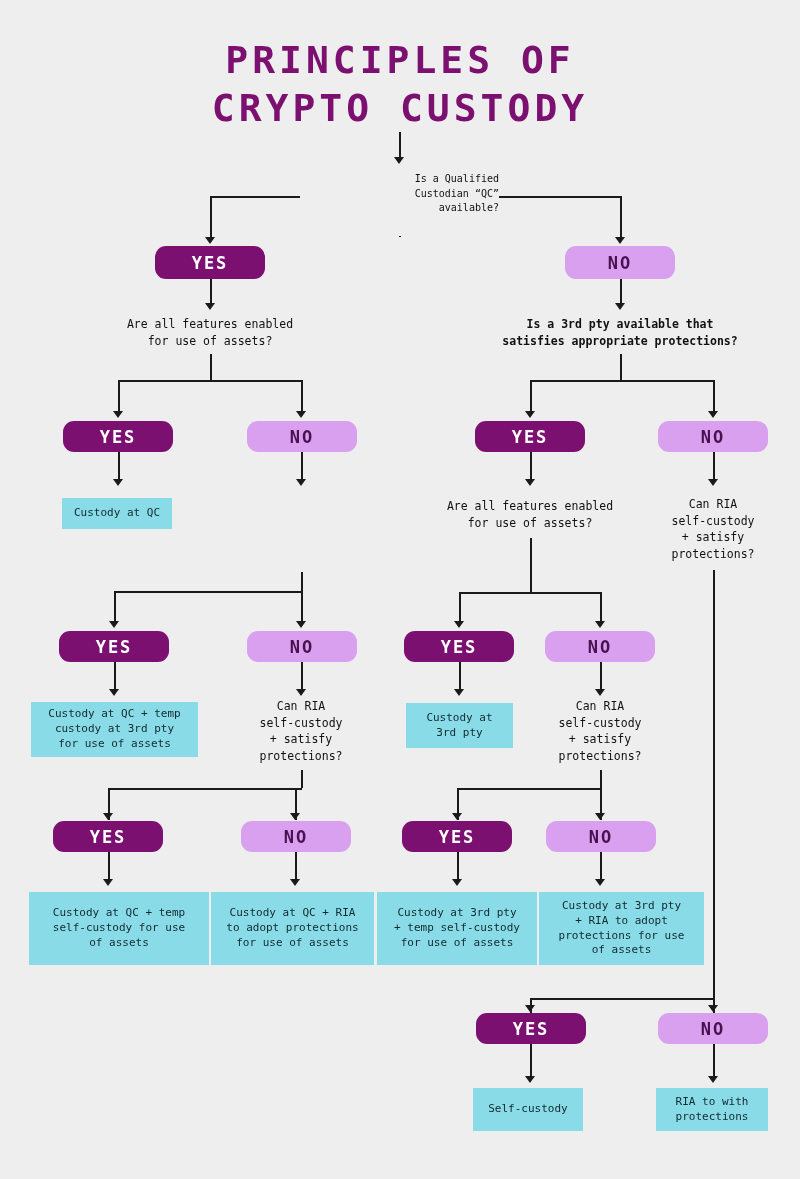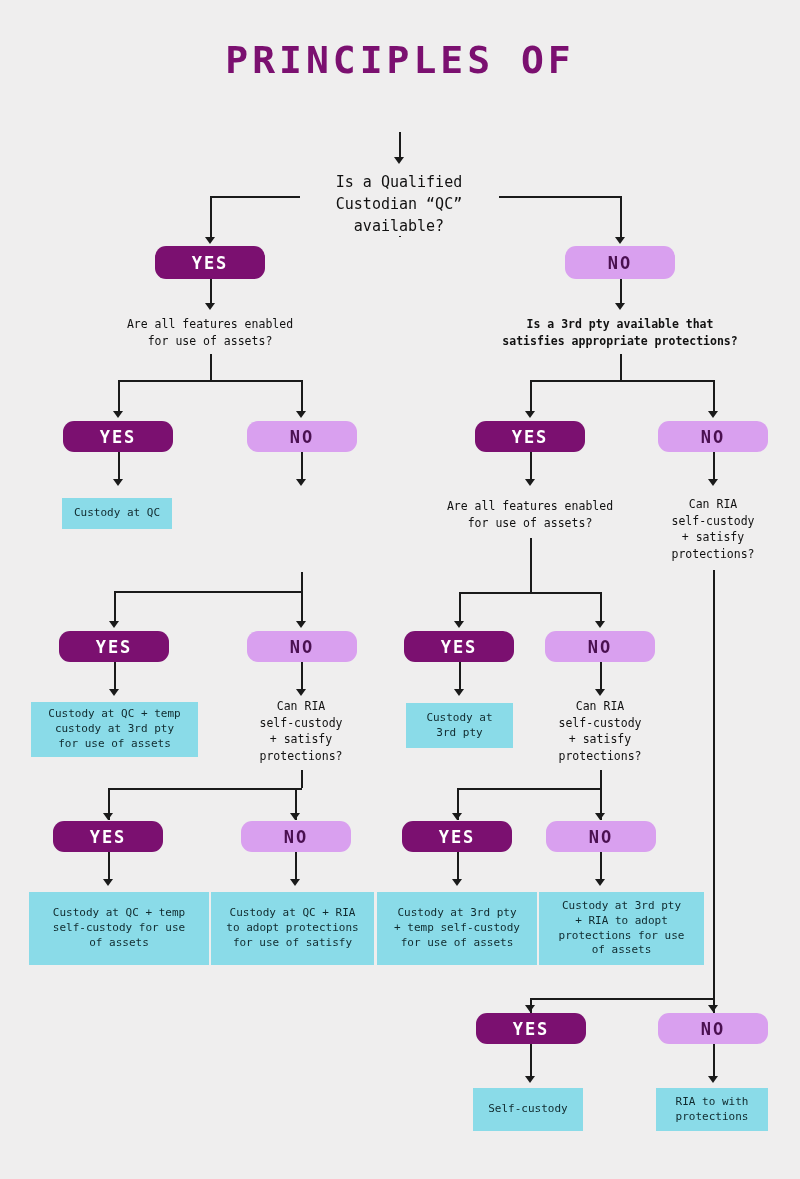--- a/index.html
+++ b/index.html
@@ -93,25 +93,26 @@
     border-right: 5px solid transparent;
     border-top: 7px solid #1a1a1a;
   }
 </style>
 </head>
 <body>
 
 <div id="canvas">
 
   <div class="title title-l1">PRINCIPLES OF</div>
+  <div class="title title-l2">CRYPTO CUSTODY</div>
 
   <div class="ln vln" style="left:399px; top:132px; height:28px;"></div>
   <div class="arrow" style="left:394px; top:157px;"></div>
 
-  <div class="q" style="left:299px; top:172px; width:200px; font-size:15px;">Is a Qualified
+  <div class="q" style="left:299px; top:172px; width:200px; font-size:10px;text-align:right;">Is a Qualified
 Custodian “QC”
 available?</div>
 
   <div class="ln vln" style="left:399px; top:236px; height:1px;"></div>
   <div class="ln hln" style="left:210px; top:196px; width:90px;"></div>
   <div class="ln hln" style="left:499px; top:196px; width:122px;"></div>
   <div class="ln vln" style="left:210px; top:196px; height:42px;"></div>
   <div class="ln vln" style="left:620px; top:196px; height:42px;"></div>
   <div class="arrow" style="left:205px; top:237px;"></div>
   <div class="arrow" style="left:615px; top:237px;"></div>
@@ -228,21 +229,21 @@
   <div class="ln vln" style="left:108px; top:852px; height:28px;"></div>
   <div class="arrow" style="left:103px; top:879px;"></div>
   <div class="ln vln" style="left:295px; top:852px; height:28px;"></div>
   <div class="arrow" style="left:290px; top:879px;"></div>
 
   <div class="outcome" style="left:29px; top:892px; width:180px; height:73px; font-size:11px;">Custody at QC + temp
 self-custody for use
 of assets</div>
   <div class="outcome" style="left:211px; top:892px; width:163px; height:73px; font-size:11px;">Custody at QC + RIA
 to adopt protections
-for use of satisfy</div>
+for use of assets</div>
 
   <div class="ln vln" style="left:600px; top:770px; height:18px;"></div>
   <div class="ln hln" style="left:457px; top:788px; width:144px;"></div>
   <div class="ln vln" style="left:457px; top:788px; height:32px;"></div>
   <div class="ln vln" style="left:600px; top:788px; height:32px;"></div>
   <div class="arrow" style="left:452px; top:813px;"></div>
   <div class="arrow" style="left:595px; top:813px;"></div>
 
   <div class="box yes" style="left:402px; top:821px; width:110px; height:31px; font-size:17px;">YES</div>
   <div class="box no" style="left:546px; top:821px; width:110px; height:31px; font-size:17px;">NO</div>

